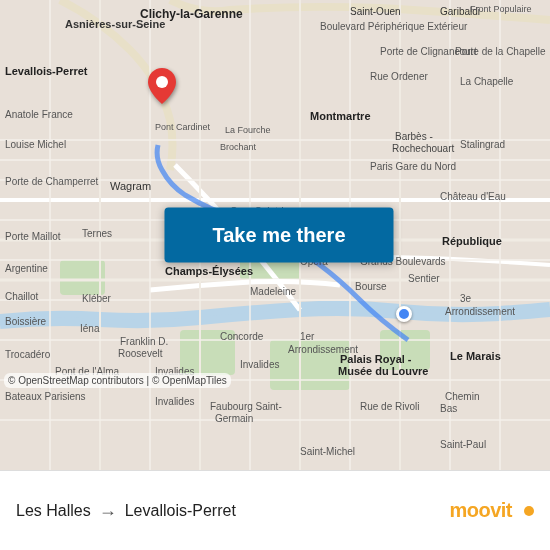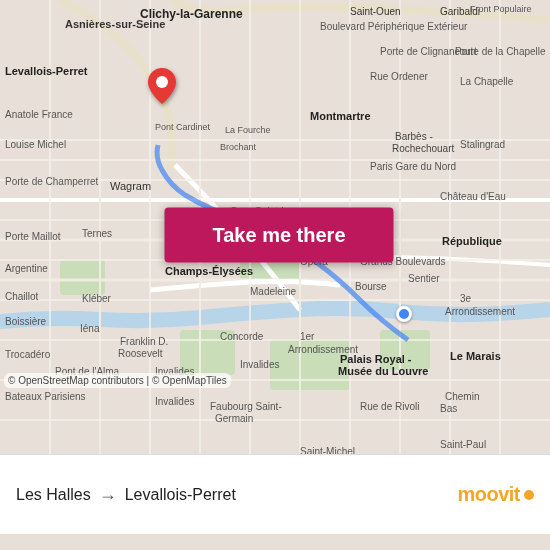--- a/index.html
+++ b/index.html
@@ -22,37 +22,37 @@
     
     .button-overlay {
       position: absolute;
       top: 50%;
       left: 50%;
       transform: translate(-50%, -50%);
       z-index: 10;
     }
 
     .take-me-there-btn {
-      background: #be185d;
+      background: #0369a1;
       color: white;
       border: none;
       border-radius: 4px;
       padding: 16px 48px;
       font-size: 20px;
       font-weight: bold;
       cursor: pointer;
       white-space: nowrap;
       box-shadow: 0 2px 8px rgba(0,0,0,0.3);
       margin-left: 8px;
     }
 
     
     #bottom-bar {
       position: absolute;
-      bottom: 16px;
+      bottom: 0;
       width: 550px;
       height: 80px;
       background: white;
       display: flex;
       align-items: center;
       padding: 0 16px;
       border-top: 1px solid #ddd;
     }
 
     .route-info {
@@ -69,21 +69,21 @@
     }
 
     .arrow-icon {
       font-size: 18px;
       color: #555;
     }
 
     .moovit-logo {
       display: flex;
       align-items: center;
-      gap: 4px;
+      gap: 12px;
     }
 
     .moovit-text {
       font-size: 20px;
       font-weight: bold;
       color: #f5a623;
       letter-spacing: -0.5px;
     }
 
     .moovit-dot {

